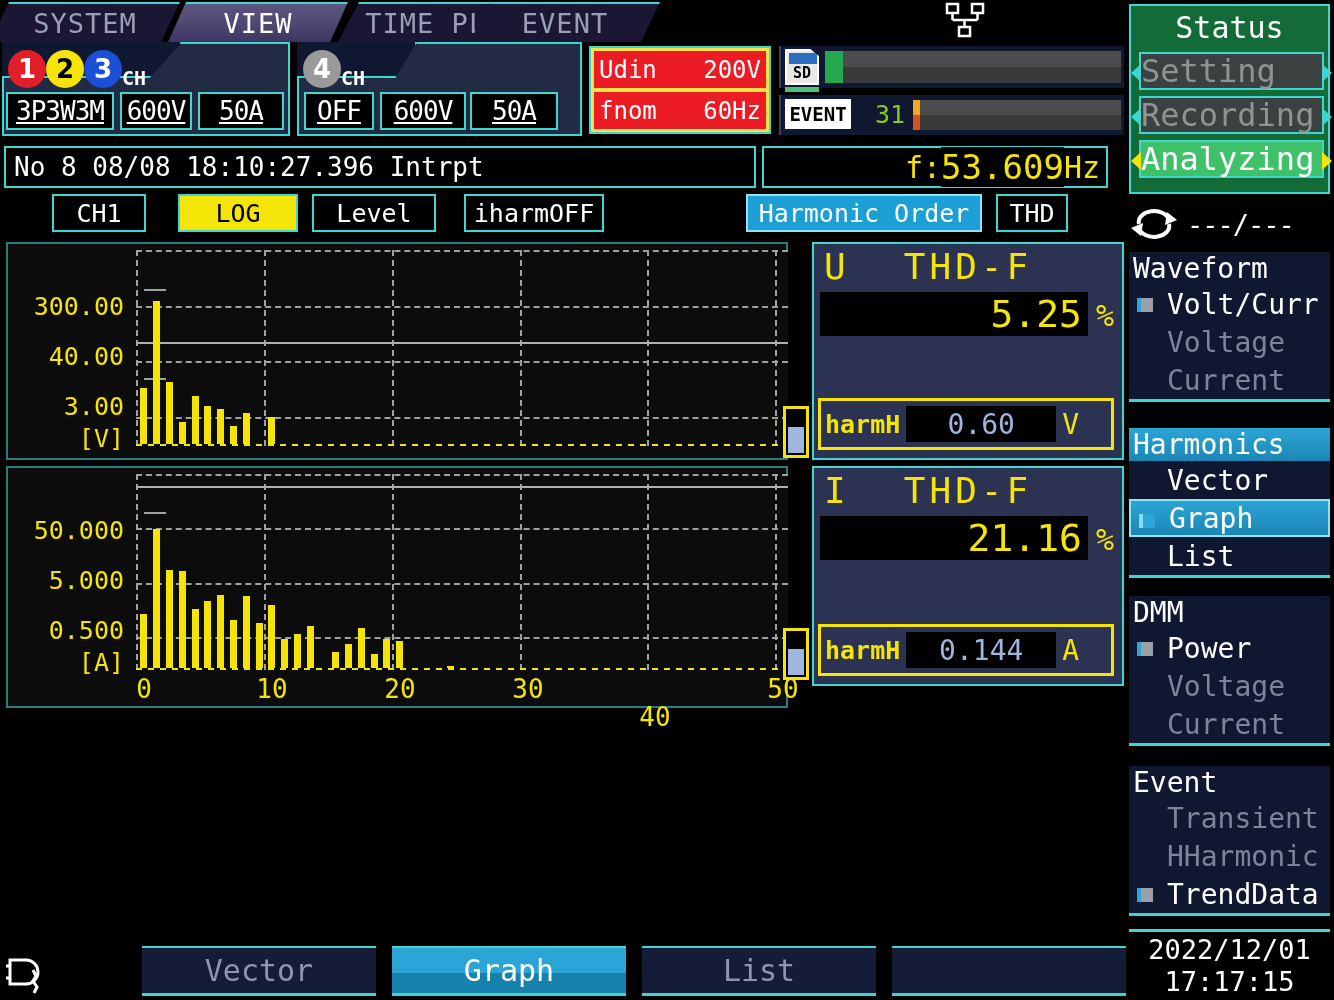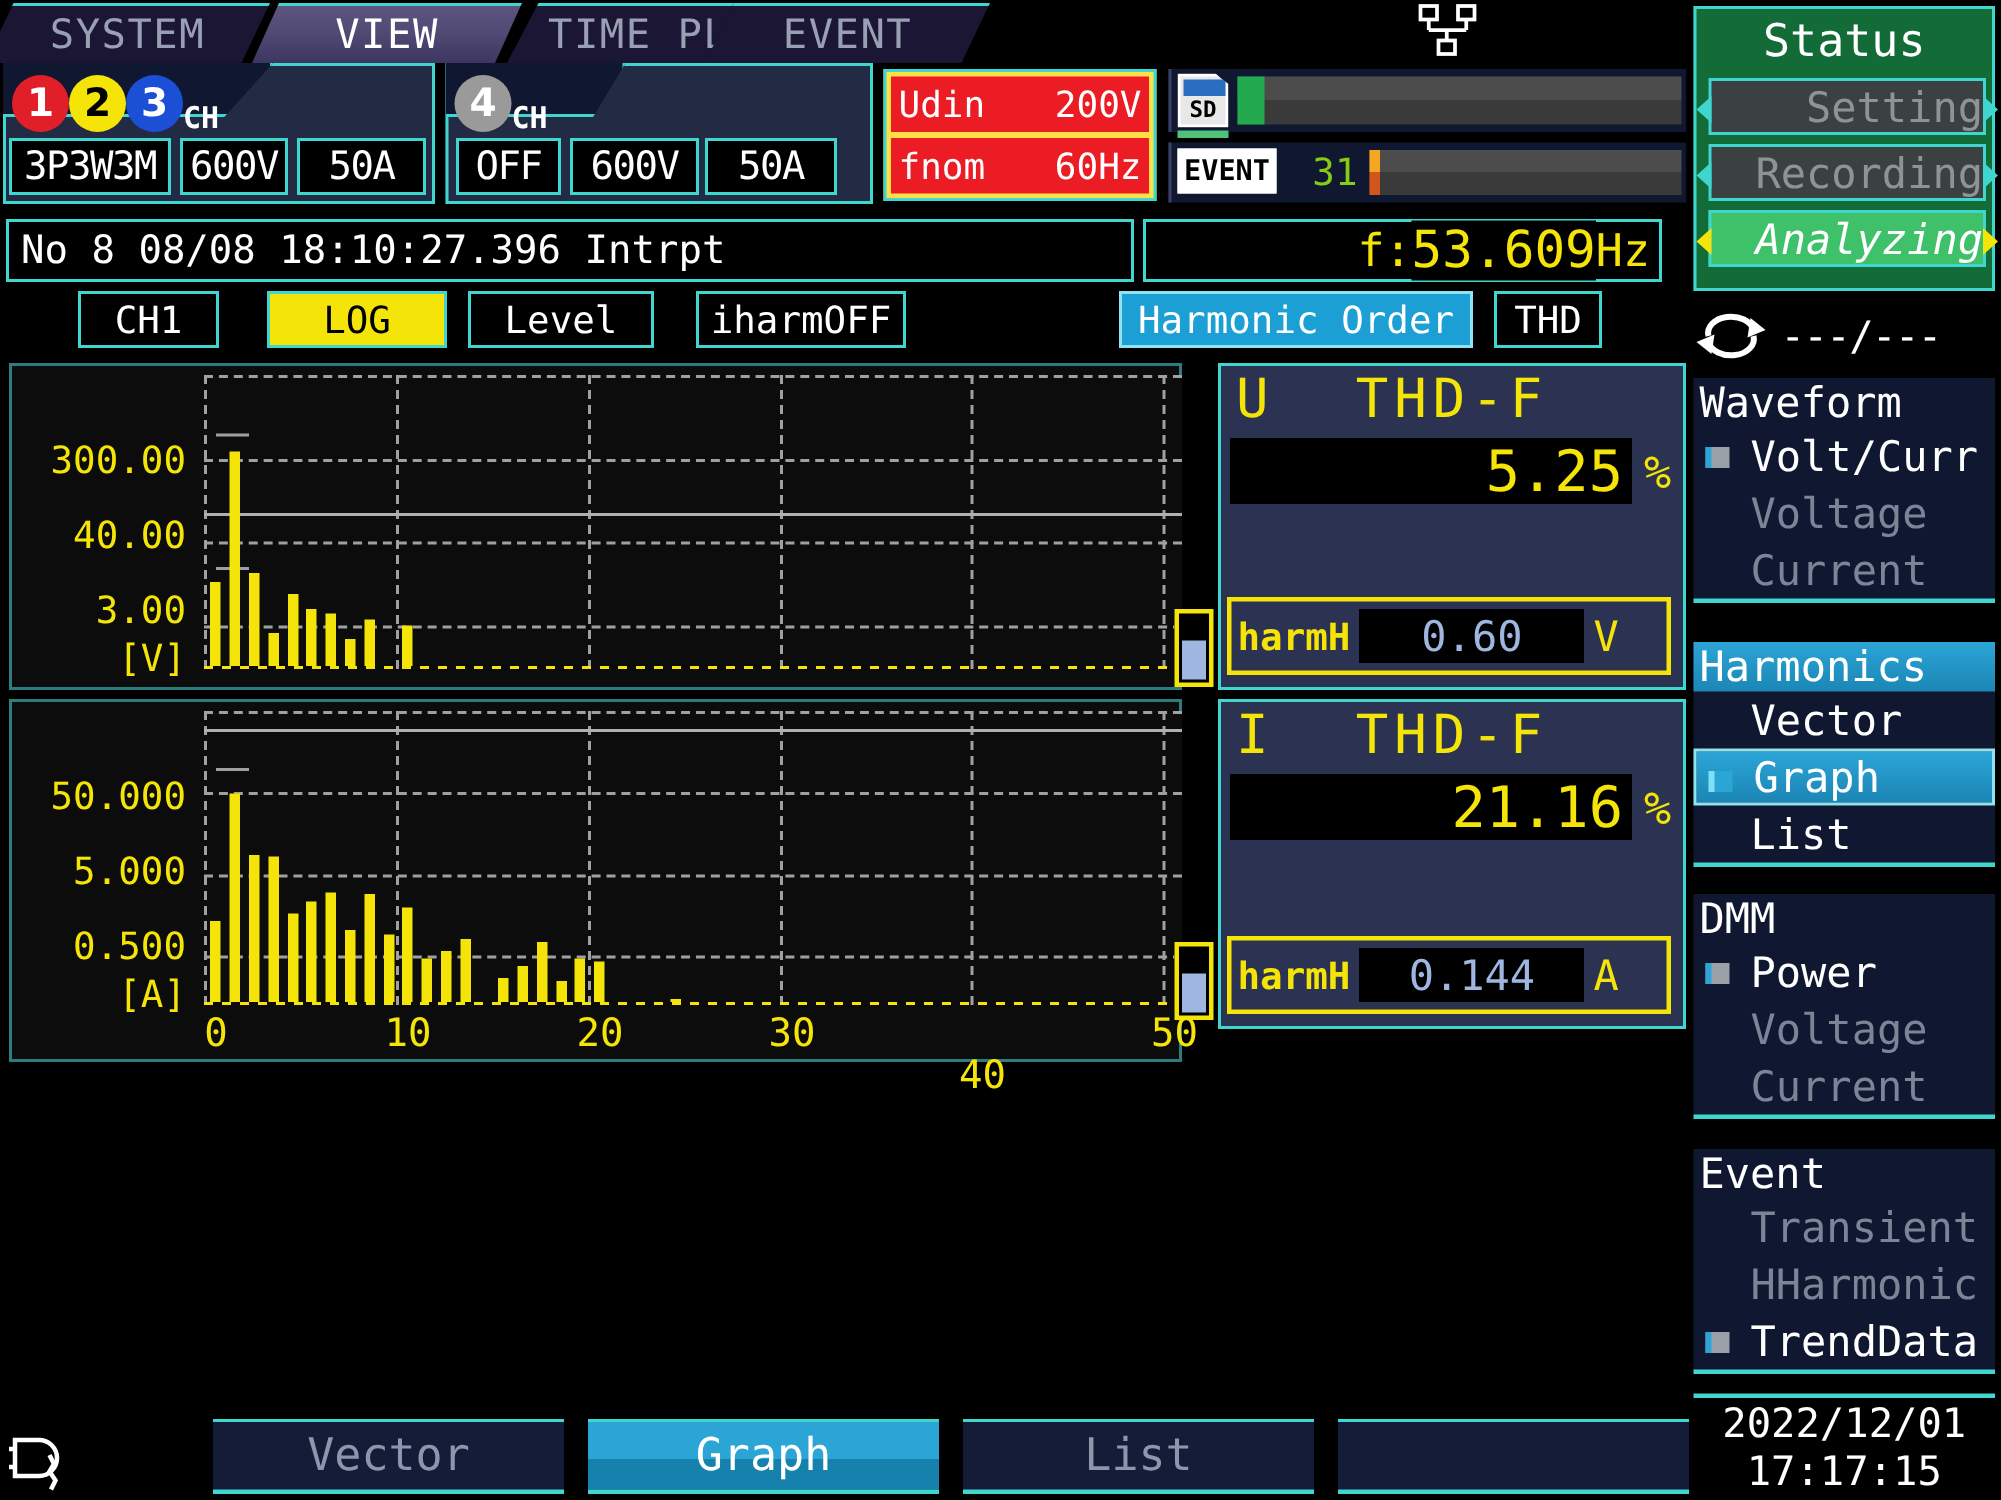--- a/index.html
+++ b/index.html
@@ -52,21 +52,21 @@
   .cnum.n3 { left:84px; background:#1a4fd6; }
   .cnum.n4 { left:303px; background:#9a9a9a; }
   .chlabel { position:absolute; color:#fff; font-size:20px; font-weight:bold; top:66px;
              font-family:"DejaVu Sans Mono", monospace; }
   .chlabel.l1 { left:122px; }
   .chlabel.l4 { left:341px; }
 
   .vbox {
     position:absolute; background:#000; border:2px solid #3fd6cf;
     color:#fff; font-size:26px; display:flex; align-items:center; justify-content:center;
-    font-family:"DejaVu Sans Mono", monospace; letter-spacing:-1px;
+    font-family:"DejaVu Sans Mono", monospace; letter-spacing:-1px;text-decoration:underline;
   }
   .vbox.v1 { left:6px;   top:92px; width:108px; height:38px; }
   .vbox.v2 { left:120px; top:92px; width:72px;  height:38px; }
   .vbox.v3 { left:198px; top:92px; width:86px;  height:38px; }
   .vbox.v4 { left:304px; top:92px; width:70px;  height:38px; }
   .vbox.v5 { left:380px; top:92px; width:86px;  height:38px; }
   .vbox.v6 { left:470px; top:92px; width:88px;  height:38px; }
 
   
   .redwrap { position:absolute; left:589px; top:46px; width:182px; height:88px;
@@ -193,24 +193,24 @@
   .bodybg2 { position:absolute; left:0; top:42px; width:1125px; height:148px; background:#2b3252; z-index:-1; }
 
   
   .sidebar { position:absolute; left:1125px; top:0; width:209px; height:1000px; background:#000; }
 
   .statusbox { position:absolute; left:4px; top:4px; width:201px; height:190px;
                background:#136b38; border:2px solid #3fd6cf; }
   .statustitle { position:absolute; left:0; top:4px; width:100%; text-align:center;
                  color:#fff; font-size:30px; font-family:"DejaVu Sans Mono", monospace; }
   .statitem { position:absolute; left:8px; width:185px; height:38px;
-              border:2px solid #3fd6cf; display:flex; align-items:center; justify-content:flex-end;
-              font-size:28px; font-family:"DejaVu Sans Mono", monospace; }
+              border:2px solid #3fd6cf; display:flex; align-items:center; justify-content:flex-start;
+              font-size:32px; font-family:"DejaVu Sans Mono", monospace; }
   .statitem.off { background:#3b4141; color:#8e9494; }
-  .statitem.on  { background:#3fc16a; color:#fff;font-style:italic; }
+  .statitem.on  { background:#3fc16a; color:#fff; }
   .s1 { top:46px; } .s2 { top:90px; } .s3 { top:134px; }
   .arrow { position:absolute; width:0; height:0; border-top:9px solid transparent;
            border-bottom:9px solid transparent; top:10px; }
   .arrow.l { left:-10px; border-right:10px solid #3fd6cf; }
   .arrow.r { right:-10px; border-left:10px solid #3fd6cf; }
   .arrow.ly { left:-10px; border-right:10px solid #f5e408; }
   .arrow.ry { right:-10px; border-left:10px solid #f5e408; }
 
   .cyclerow { position:absolute; left:4px; top:202px; width:201px; height:44px;
               background:#000; display:flex; align-items:center; }

